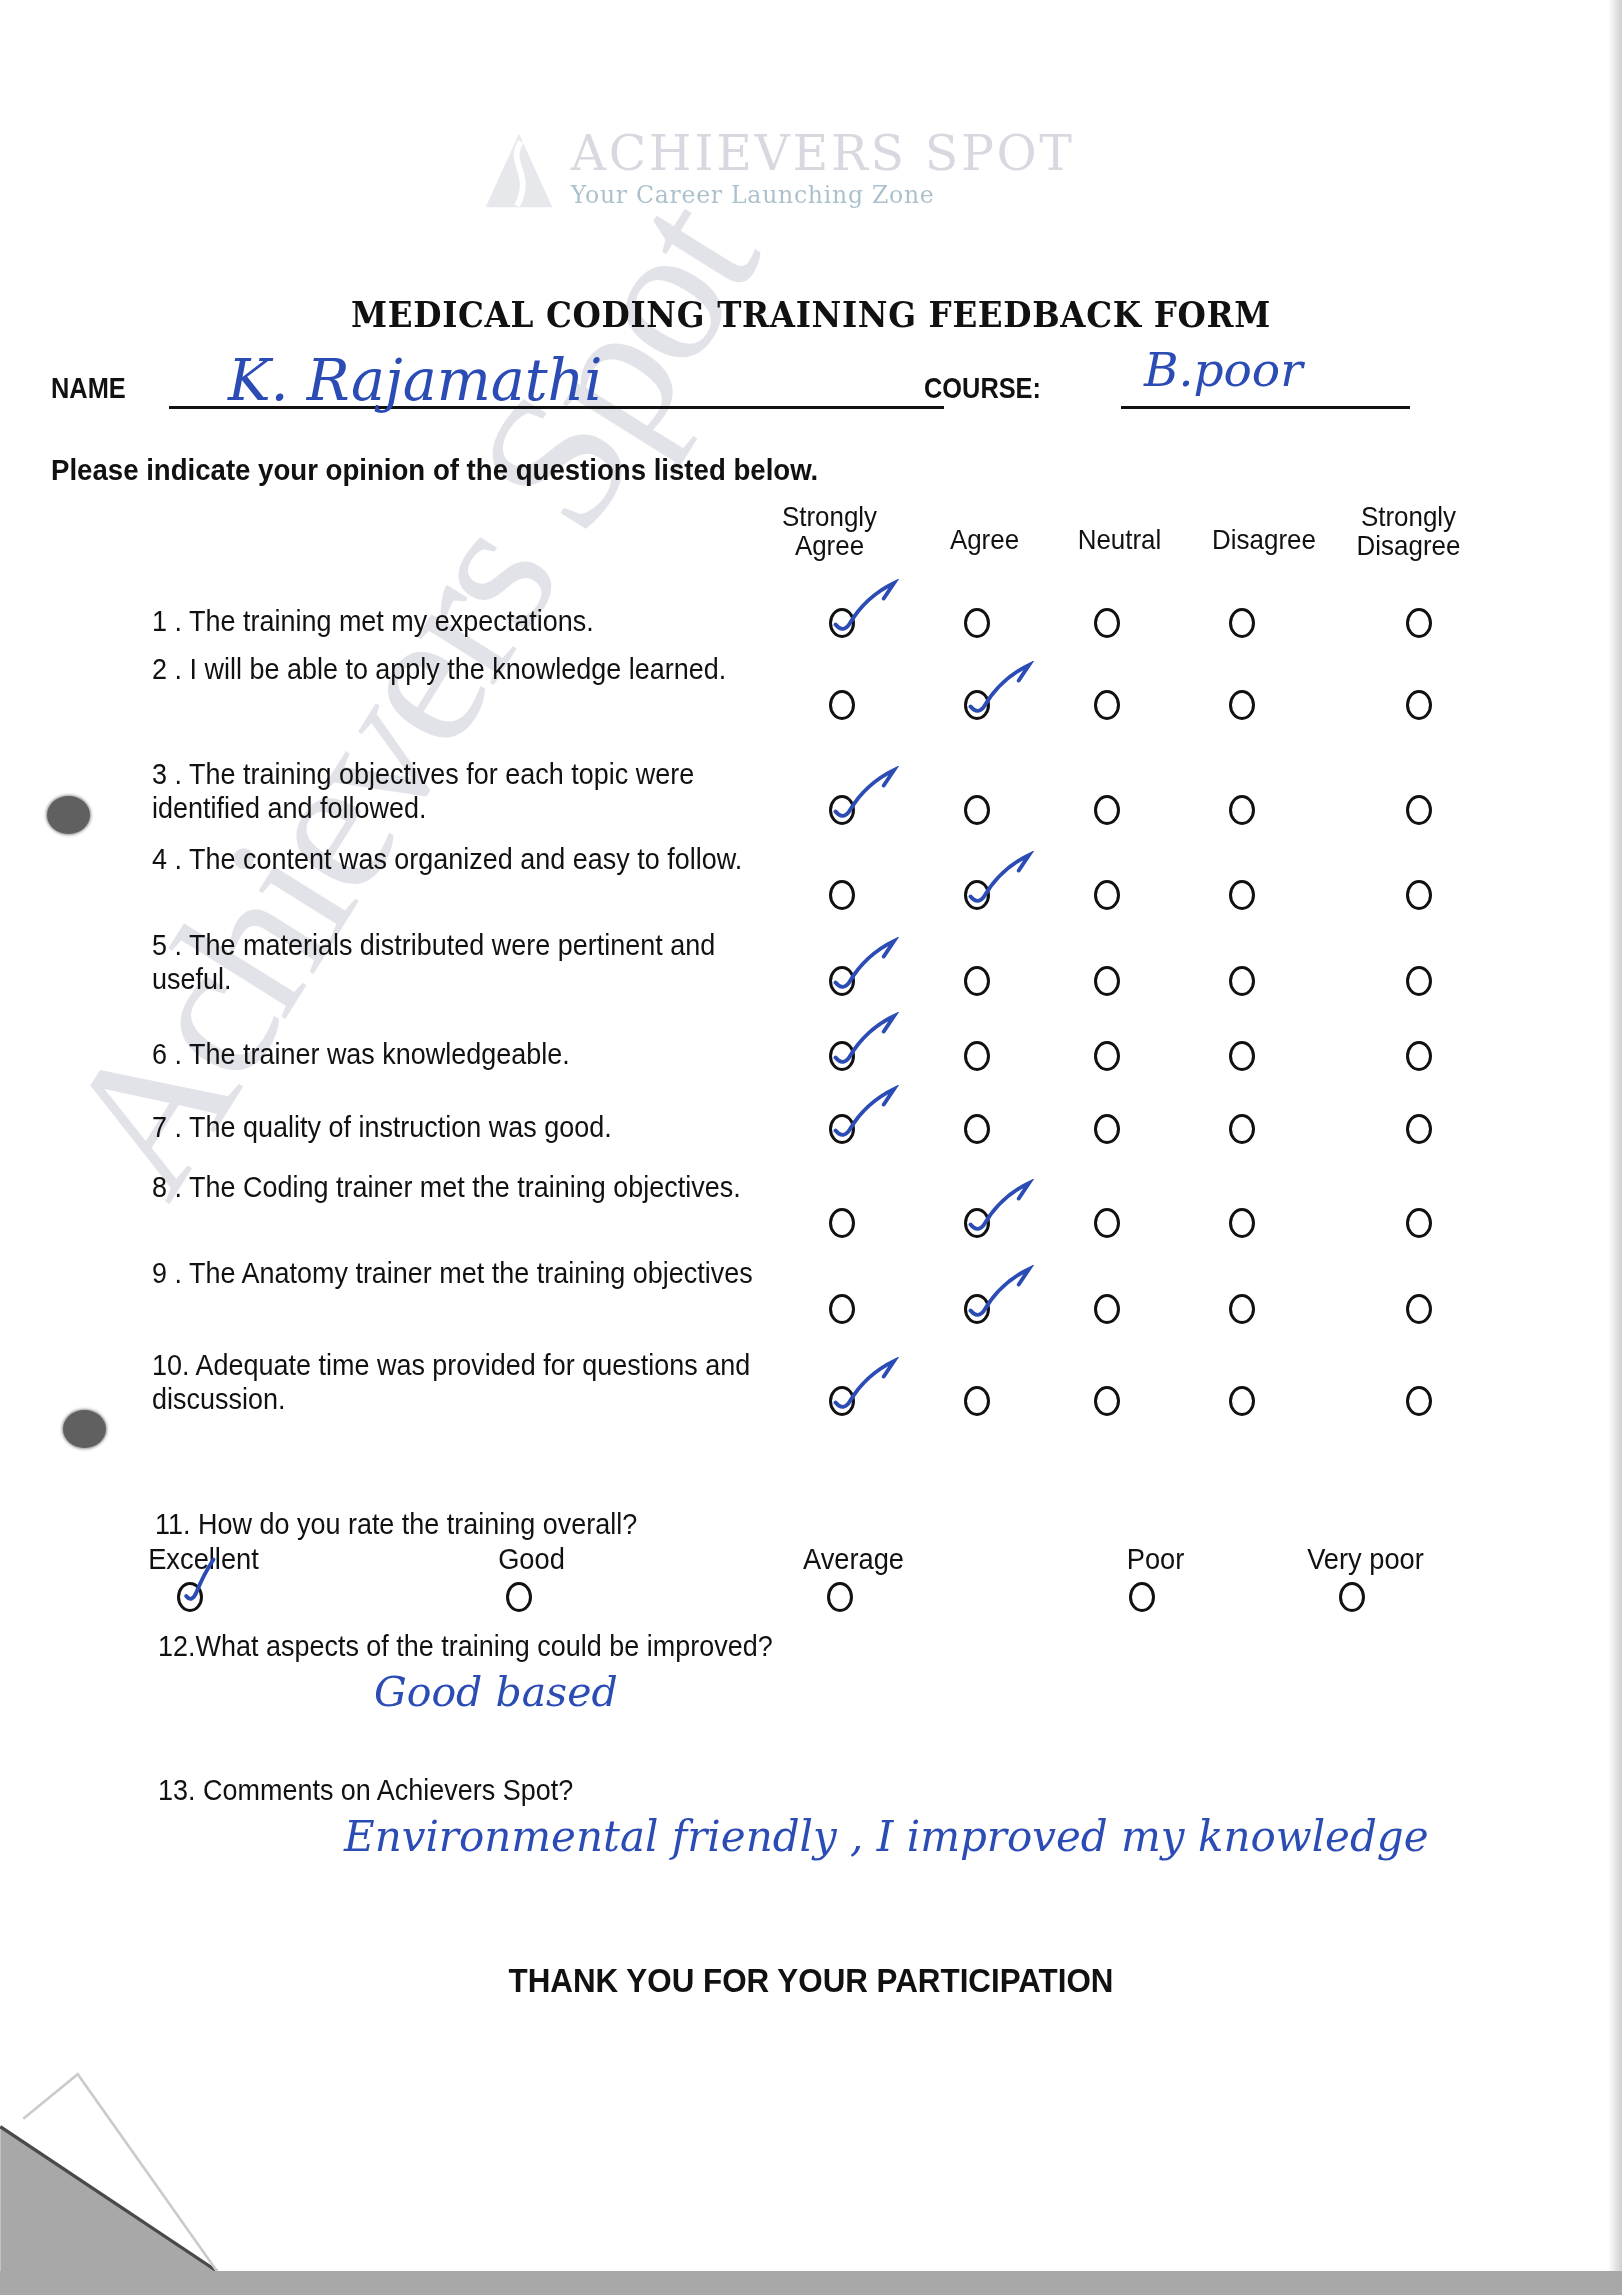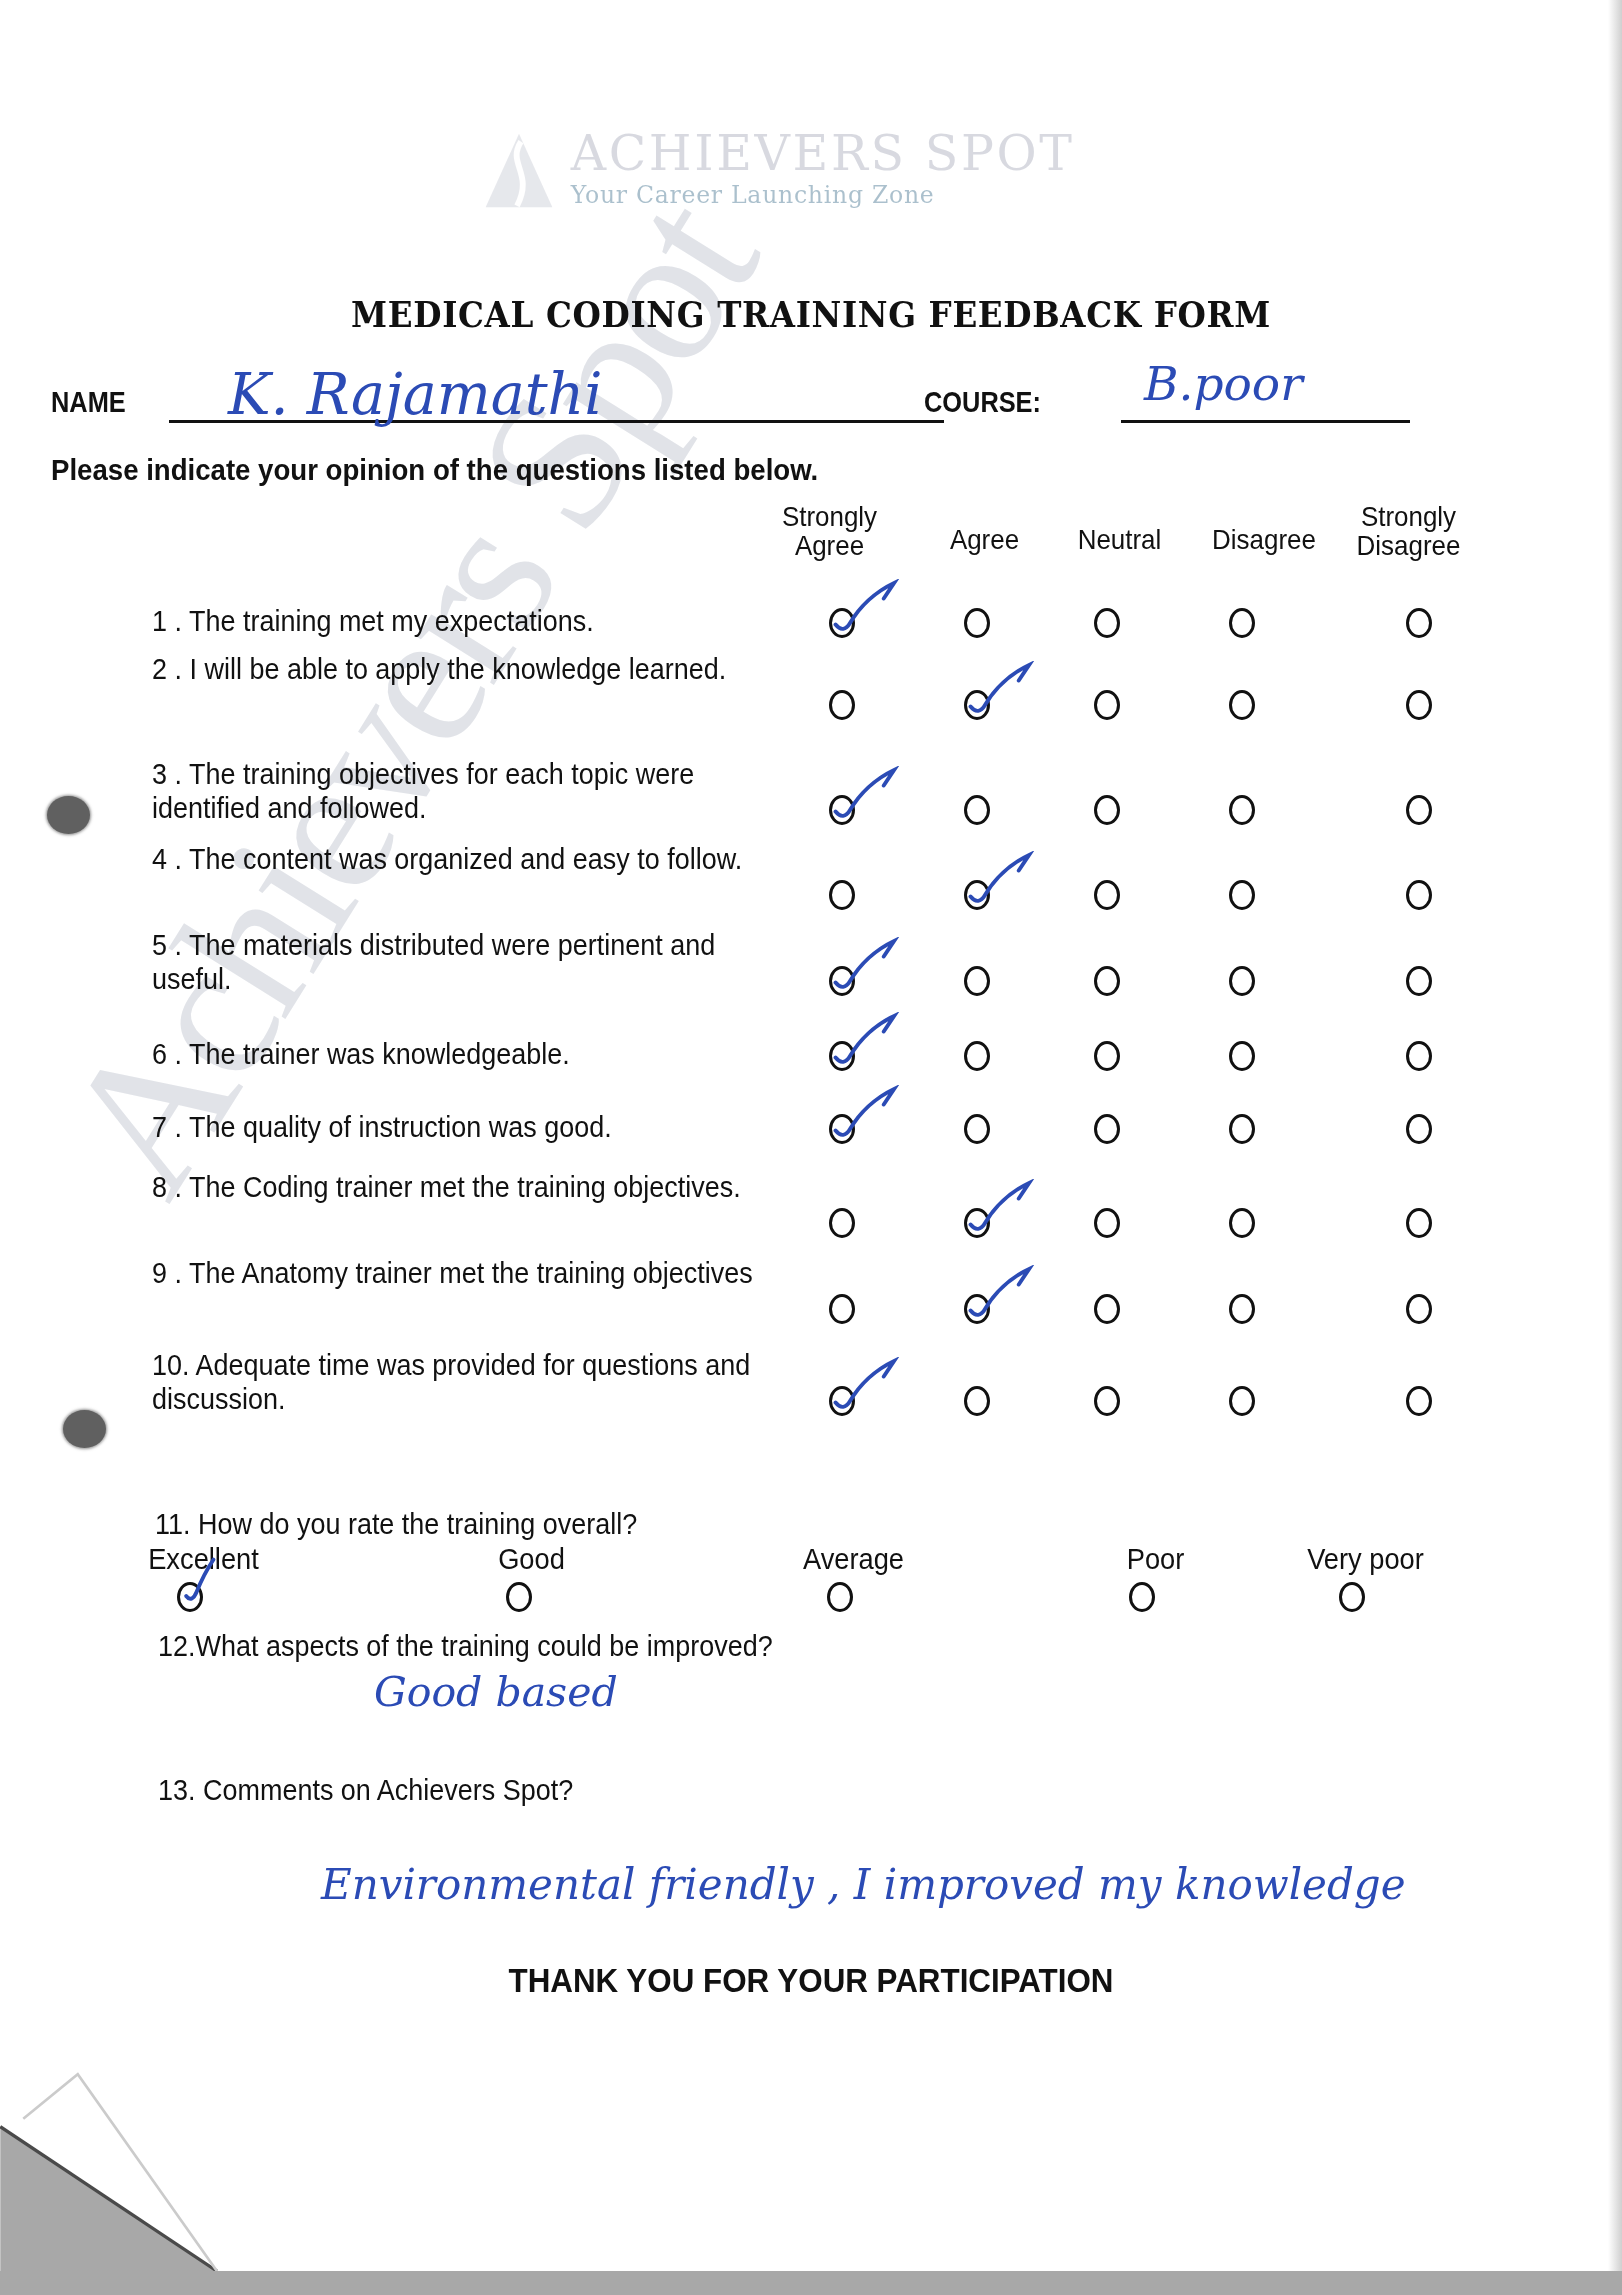--- a/index.html
+++ b/index.html
@@ -80,21 +80,21 @@
 
   
   .form-title{
     position:absolute;left:0;top:294px;width:1622px;text-align:center;
     font-family:"DejaVu Serif",serif;font-weight:bold;
     font-size:35px;letter-spacing:0.7px;color:#111;
     transform:scaleX(.93);
   }
 
   
-  .idline{position:absolute;left:51px;top:365px;width:1464px;height:60px;}
+  .idline{position:absolute;left:51px;top:351px;width:1464px;height:60px;}
   .idlabel{
     position:absolute;font-family:"Liberation Sans",sans-serif;font-weight:bold;
     font-size:29.5px;color:#111;transform:scaleX(.86);transform-origin:left;
   }
   .rule{position:absolute;height:3.3px;background:#111;}
   .id-hw{position:absolute;font-size:57px;}
 
   
   .instruct{
     position:absolute;left:51px;top:453px;
@@ -429,21 +429,21 @@
       <div class="rate-lbl" style="left: 1280px; top: 1543px; width: 171px;">Very poor</div>
       <div class="opt" style="left: 1339px; top: 1582px;">
         <div class="circ"></div>
       </div>
     </div>
 
   <div class="qtext-free" style="left:158px;top:1630px;">12.What aspects of the training could be improved?</div>
   <div class="hw ans" style="left:374px;top:1668px;">Good based</div>
 
   <div class="qtext-free" style="left:158px;top:1774px;">13. Comments on Achievers Spot?</div>
-  <div class="hw ans" style="left:321px;top:1812px;font-size:42px;margin-top:48px;">Environmental friendly , I improved my knowledge</div>
+  <div class="hw ans" style="left:344px;top:1812px;font-size:42px;">Environmental friendly , I improved my knowledge</div>
 
   <div class="thanks">THANK YOU FOR YOUR PARTICIPATION</div>
 
   <div class="scan-edge-right"></div>
   <div class="scan-edge-bottom"></div>
   <div class="corner-fold">
     <svg width="460" height="210" viewBox="0 0 700 320">
       <polygon points="0,100 0,320 330,320" fill="#a8a8a8"></polygon>
       <polyline points="0,100 330,320" fill="none" stroke="#4a4a4a" stroke-width="5"></polyline>
       <polyline points="35,88 118,20 330,320" fill="none" stroke="#cbcbcb" stroke-width="4"></polyline>

